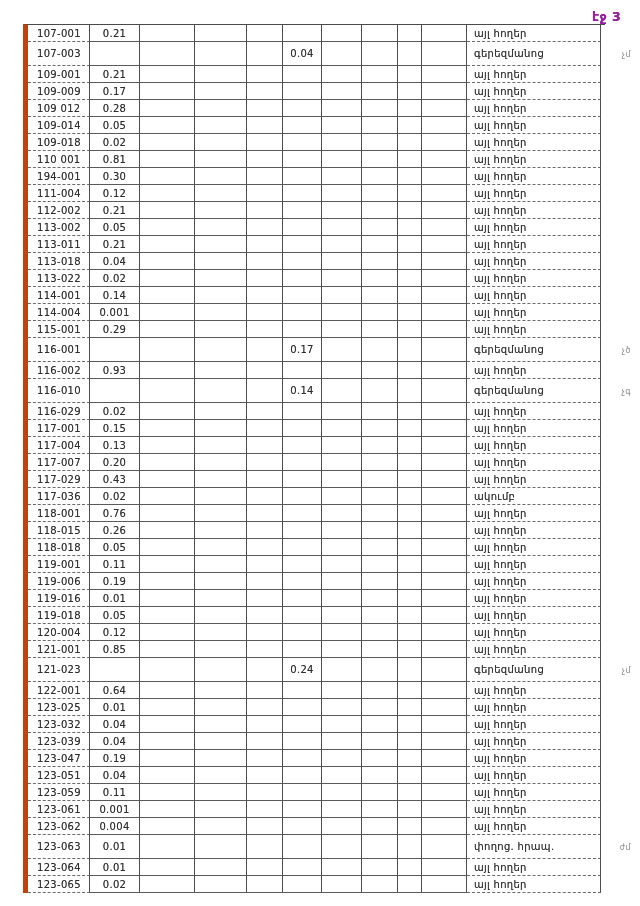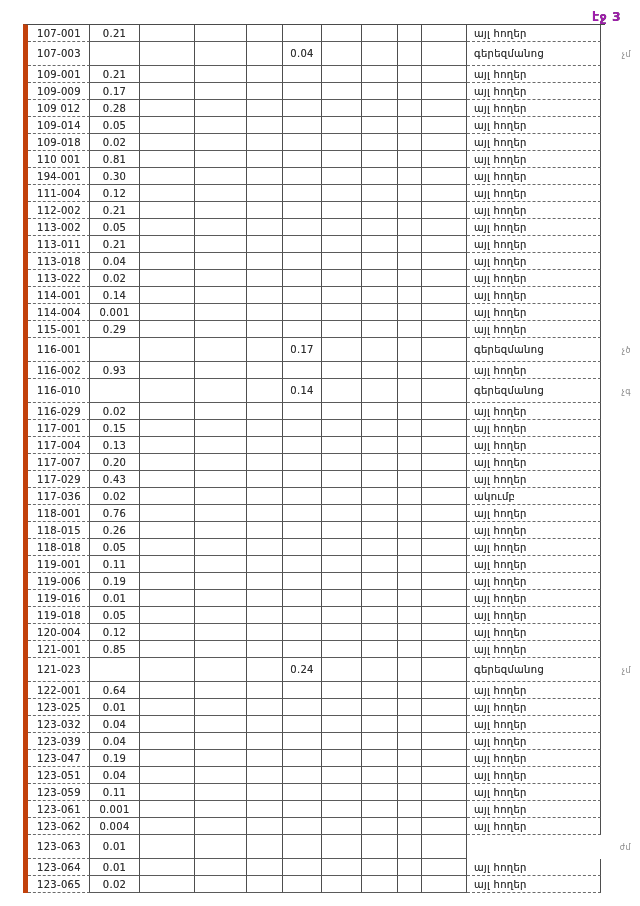--- a/index.html
+++ b/index.html
@@ -781,20 +781,21 @@
     <div class="cell c-id">123-063</div>
     <div class="cell c-area">0.01</div>
     <div class="cell"></div>
     <div class="cell"></div>
     <div class="cell"></div>
     <div class="cell c-mid"></div>
     <div class="cell"></div>
     <div class="cell"></div>
     <div class="cell"></div>
     <div class="cell"></div>
+    <div class="cell c-use">փողոց. հրապ.</div>
     <span class="margin-note">ժմ</span>
   </div>
 
   <div class="row">
     <div class="cell c-id">123-064</div>
     <div class="cell c-area">0.01</div>
     <div class="cell"></div>
     <div class="cell"></div>
     <div class="cell"></div>
     <div class="cell c-mid"></div>

